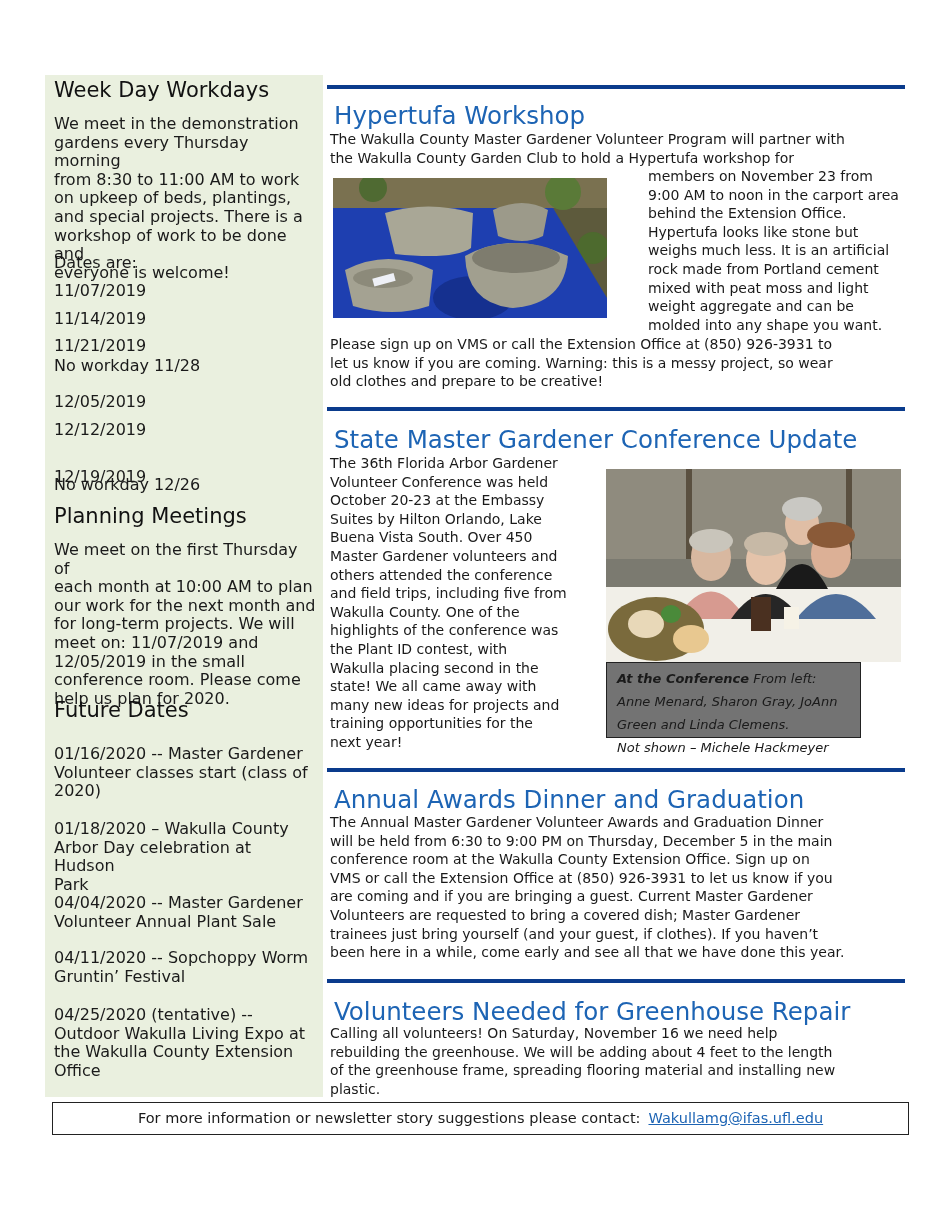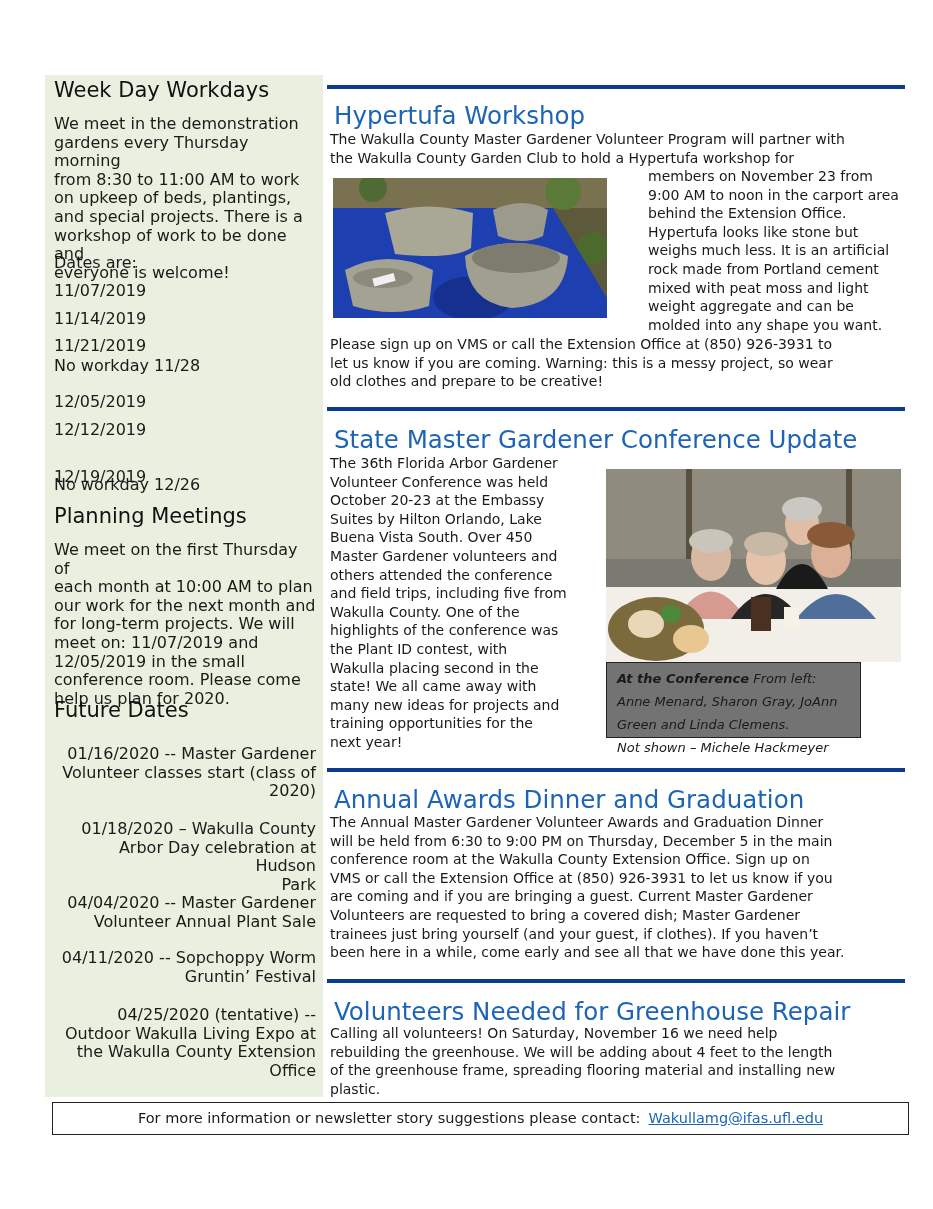--- a/index.html
+++ b/index.html
@@ -9,21 +9,21 @@
              background: #eaf0df; box-sizing: border-box; padding: 0 10px 0 9px; }
   .sidebar h2 { font-weight: normal; font-size: 21px; margin: 0; line-height: 28px; color: #111; }
   .sidebar p { font-size: 16px; line-height: 18.6px; margin: 0; color: #1a1a1a; }
   .sb-title1 { position: absolute; left: 9px; top: 1px; }
   .sb-intro { position: absolute; left: 9px; top: 40px; width: 262px; }
   .sb-dates-label { position: absolute; left: 9px; top: 179px; }
   .sb-date { position: absolute; left: 9px; }
   .sb-title2 { position: absolute; left: 9px; top: 427px; }
   .sb-plan { position: absolute; left: 9px; top: 466px; width: 262px; }
   .sb-title3 { position: absolute; left: 9px; top: 621px; }
-  .sb-future { position: absolute; left: 9px; width: 262px; text-align: right; }
+  .sb-future { position: absolute; left: 9px; width: 262px; }
 
   .rule { position: absolute; left: 327px; width: 578px; height: 4px; background: #0a3b8c; }
   .art-title { position: absolute; left: 330px; font-size: 24.5px; color: #1d64b4; font-weight: normal; margin: 4px; white-space: nowrap; line-height: 30px; }
   .art-body { position: absolute; font-size: 14px; line-height: 18.6px; color: #1a1a1a; margin: 0; }
 
   .photo { position: absolute; overflow: hidden; }
   .caption { position: absolute; left: 606px; top: 662px; width: 255px; height: 76px; border: 1px solid #222;
              box-sizing: border-box; padding: 4px 10px; font-size: 13px; line-height: 23px; font-style: italic; background: #737373; }
   .caption b { font-style: italic; }
 

